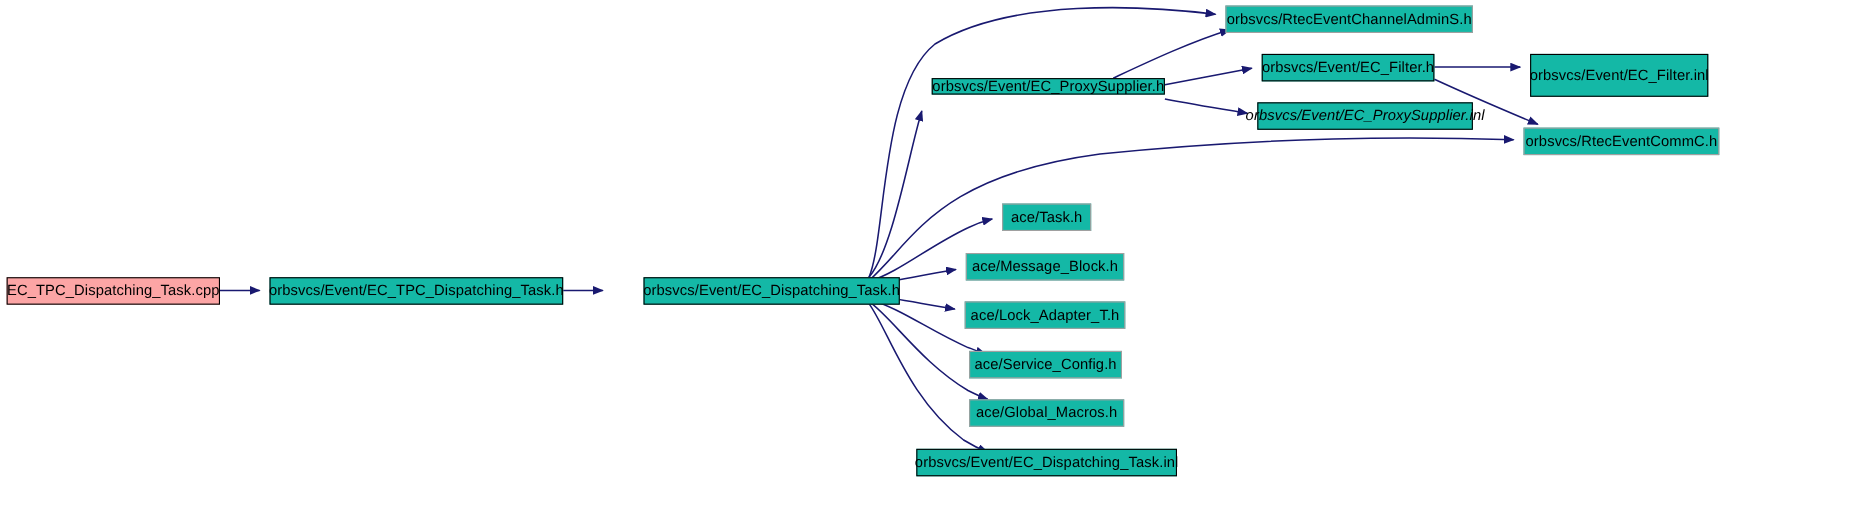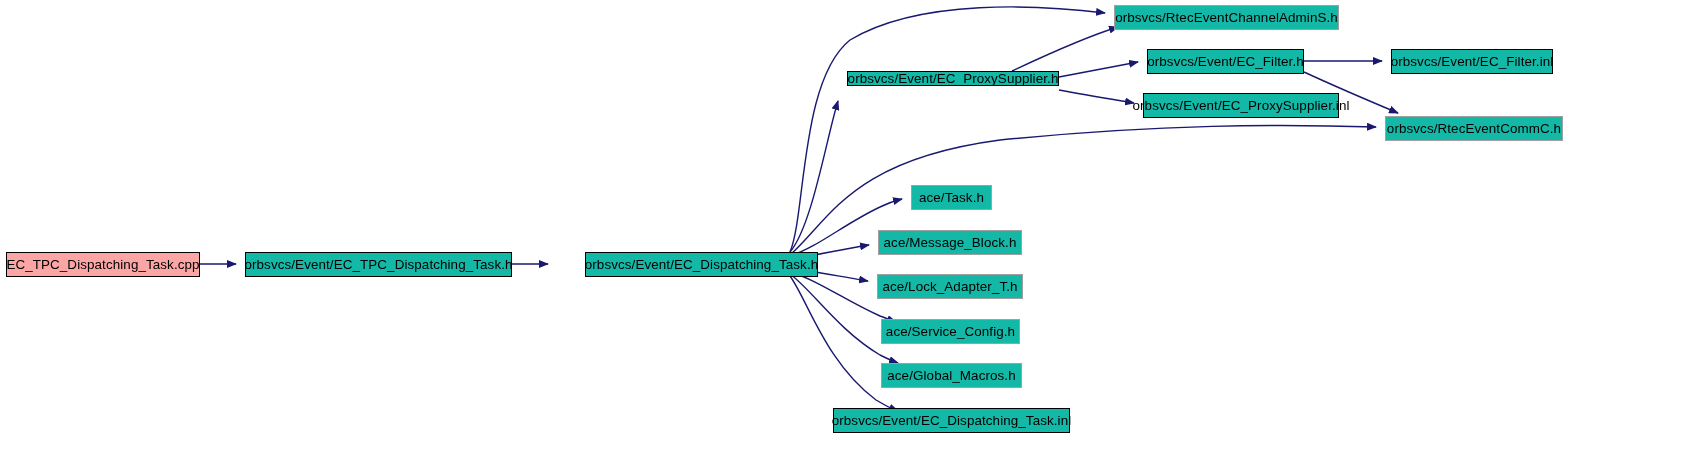--- a/index.html
+++ b/index.html
@@ -95,24 +95,24 @@
       </div>
       <div class="graph-node node-dark" style="left: 847px; top: 71px; width: 212px; height: 15px;">
         <span class="node-label">orbsvcs/Event/EC_ProxySupplier.h</span>
       </div>
       <div class="graph-node node-light" style="left: 1114px; top: 5px; width: 225px; height: 25px;">
         <span class="node-label">orbsvcs/RtecEventChannelAdminS.h</span>
       </div>
       <div class="graph-node node-dark" style="left: 1147px; top: 49px; width: 157px; height: 25px;">
         <span class="node-label">orbsvcs/Event/EC_Filter.h</span>
       </div>
-      <div class="graph-node node-dark" style="left: 1391px; top: 49px; width: 162px; height: 25px;">
+      <div class="graph-node node-dark" style="left: 1391px; top: 49px; width: 162px; height: 39px;">
         <span class="node-label">orbsvcs/Event/EC_Filter.inl</span>
       </div>
-      <div class="graph-node node-dark" style="left: 1143px; top: 93px; width: 196px; height: 25px;">
+      <div class="graph-node node-dark" style="left: 1143px; top: 93px; width: 196px; height: 25px; font-style: italic;">
         <span class="node-label">orbsvcs/Event/EC_ProxySupplier.inl</span>
       </div>
       <div class="graph-node node-light" style="left: 1385px; top: 116px; width: 178px; height: 25px;">
         <span class="node-label">orbsvcs/RtecEventCommC.h</span>
       </div>
       <div class="graph-node node-light" style="left: 911px; top: 185px; width: 81px; height: 25px;">
         <span class="node-label">ace/Task.h</span>
       </div>
       <div class="graph-node node-light" style="left: 878px; top: 230px; width: 144px; height: 25px;">
         <span class="node-label">ace/Message_Block.h</span>

